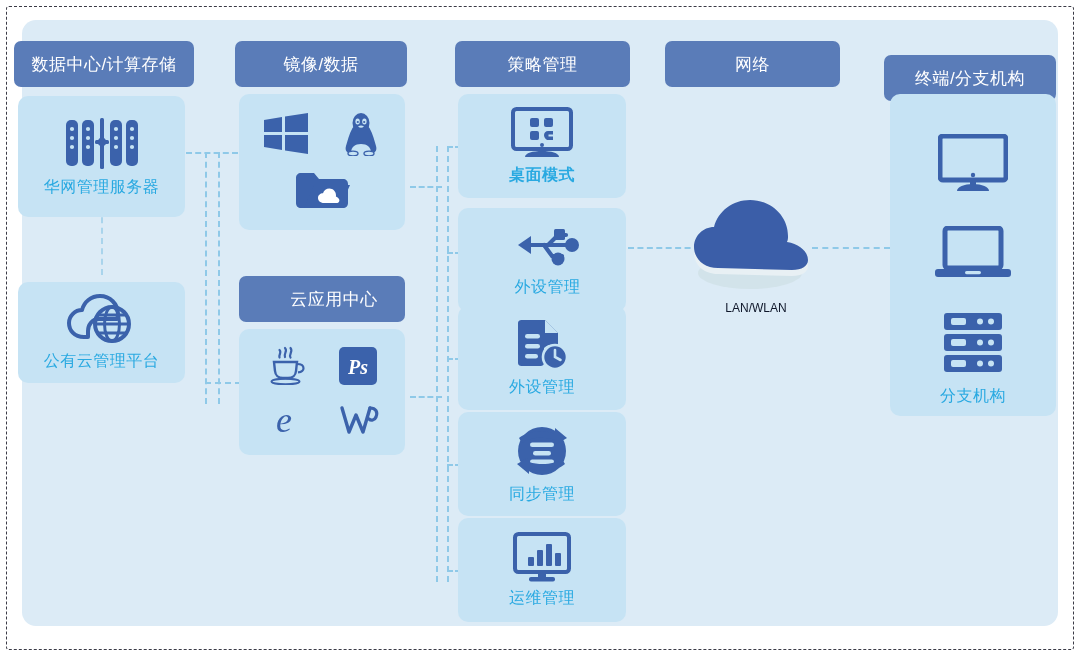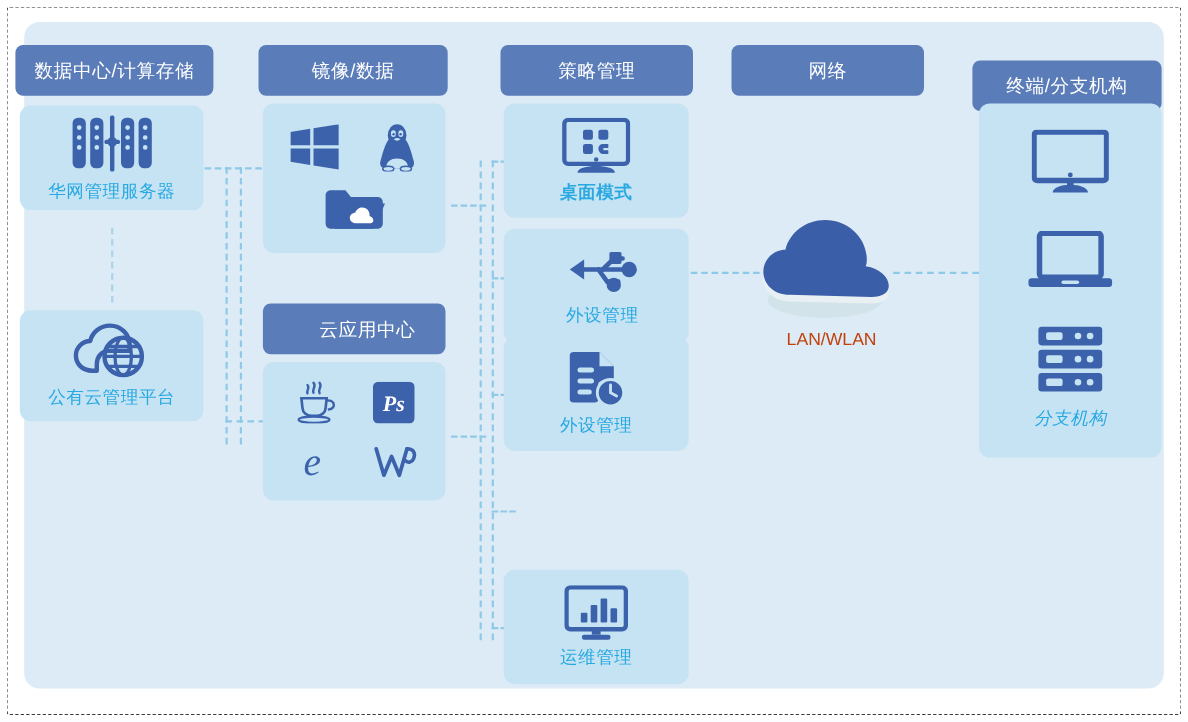--- a/index.html
+++ b/index.html
@@ -57,22 +57,22 @@
   .card-label {
     color: #29a9e1;
     font-size: 16px;
     letter-spacing: 0.5px;
     margin-top: 6px;
     white-space: nowrap;
   }
   .icon-wrap { display: flex; align-items: center; justify-content: center; }
   .free-label {
     position: absolute;
-    color: #c2410c;
-    font-size: 16px;
+    color: #0f172a;
+    font-size: 12px;
     white-space: nowrap;
     text-align: center;
   }
   
   .dash-v {
     position: absolute;
     width: 0;
     border-left: 2px dashed #8fc9e8;
   }
   .dash-h {
@@ -123,21 +123,21 @@
   <div class="dash-h" style="left:447px; top:464px; width:22px;"></div>
   <div class="dash-h" style="left:447px; top:570px; width:22px;"></div>
 
   <div class="dash-h" style="left:410px; top:186px; width:32px;"></div>
   <div class="dash-h" style="left:410px; top:396px; width:32px;"></div>
 
   <div class="dash-h" style="left:628px; top:247px; width:72px;"></div>
 
   <div class="dash-h" style="left:812px; top:247px; width:78px;"></div>
 
-  <div class="card" style="left:18px; top:96px; width:167px; height:95px;">
+  <div class="card" style="left:18px; top:96px; width:167px; height:121px;">
     <div class="icon-wrap">
       <svg width="80" height="55" viewBox="0 0 80 55">
         <g fill="#3b62ab">
           <rect x="4" y="4" width="12" height="46" rx="5"></rect>
           <rect x="20" y="4" width="12" height="46" rx="5"></rect>
           <rect x="48" y="4" width="12" height="46" rx="5"></rect>
           <rect x="64" y="4" width="12" height="46" rx="5"></rect>
           <circle cx="10" cy="13" r="2.1" fill="#c6e3f4"></circle>
           <circle cx="10" cy="22" r="2.1" fill="#c6e3f4"></circle>
           <circle cx="10" cy="31" r="2.1" fill="#c6e3f4"></circle>
@@ -303,20 +303,35 @@
           <rect x="11" y="25" width="15" height="4.6" rx="2.3"></rect>
           <rect x="11" y="35" width="13" height="4.6" rx="2.3"></rect>
         </g>
         <circle cx="41" cy="38" r="12" fill="#3b62ab" stroke="#c6e3f4" stroke-width="2.6"></circle>
         <path d="M41 31 L41 38 L46.5 41" stroke="#c6e3f4" stroke-width="2.6" fill="none" stroke-linecap="round"></path>
       </svg>
     </div>
     <div class="card-label">外设管理</div>
   </div>
 
+  <div class="card" style="left:458px; top:412px; width:168px; height:104px;">
+    <div class="icon-wrap">
+      <svg width="58" height="54" viewBox="0 0 58 54">
+        <circle cx="29" cy="27" r="24" fill="#3b62ab"></circle>
+        <g fill="#c6e3f4">
+          <rect x="17" y="18.5" width="24" height="4.6" rx="2.3"></rect>
+          <rect x="20" y="27" width="18" height="4.6" rx="2.3"></rect>
+          <rect x="17" y="35.5" width="24" height="4.6" rx="2.3"></rect>
+        </g>
+        <path d="M6 14 C14 7 30 5 42 10 L42 4 L54 14 L42 21 L42 16 C30 12 16 14 9 19 Z" fill="#3b62ab"></path>
+        <path d="M52 40 C44 47 28 49 16 44 L16 50 L4 40 L16 33 L16 38 C28 42 42 40 49 35 Z" fill="#3b62ab"></path>
+      </svg>
+    </div>
+    <div class="card-label">同步管理</div>
+  </div>
 
   <div class="card" style="left:458px; top:518px; width:168px; height:104px;">
     <div class="icon-wrap">
       <svg width="58" height="50" viewBox="0 0 58 50">
         <rect x="2" y="2" width="54" height="38" rx="3.5" fill="none" stroke="#3b62ab" stroke-width="4"></rect>
         <g fill="#3b62ab">
           <rect x="15" y="25" width="6" height="9" rx="1"></rect>
           <rect x="24" y="18" width="6" height="16" rx="1"></rect>
           <rect x="33" y="12" width="6" height="22" rx="1"></rect>
           <rect x="42" y="21" width="6" height="13" rx="1"></rect>
@@ -336,21 +351,21 @@
                  C83 8 100 24 100 44 C100 46 100 48 99 50
                  C112 52 120 60 120 68 C120 74 114 78 104 78 Z" fill="#e8f0f4"></path>
         <path d="M30 70 C15 70 6 60 6 49 C6 38 15 29 26 29 C30 13 45 2 62 2
                  C83 2 100 18 100 38 C100 40 100 42 99 44
                  C112 46 120 54 120 62 C120 68 114 72 104 72 Z" fill="#3b5ea8"></path>
       </svg>
     </div>
     <div class="free-label" style="left:0; top:103px; width:136px;">LAN/WLAN</div>
   </div>
 
-  <div class="card" style="left:890px; top:94px; width:166px; height:322px; justify-content:flex-start; padding-top:24px;font-style:italic;">
+  <div class="card" style="left:890px; top:94px; width:166px; height:322px; justify-content:flex-start; padding-top:40px;">
     <div class="icon-wrap">
       <svg width="70" height="58" viewBox="0 0 70 58">
         <rect x="2" y="2" width="66" height="44" rx="3" fill="none" stroke="#3b62ab" stroke-width="5"></rect>
         <circle cx="35" cy="41" r="2.2" fill="#3b62ab"></circle>
         <rect x="32" y="46" width="6" height="5" fill="#3b62ab"></rect>
         <path d="M19 57 C19 53 26 50 35 50 C44 50 51 53 51 57 Z" fill="#3b62ab"></path>
       </svg>
     </div>
     <div class="icon-wrap" style="margin-top:34px;">
       <svg width="80" height="54" viewBox="0 0 80 54">

